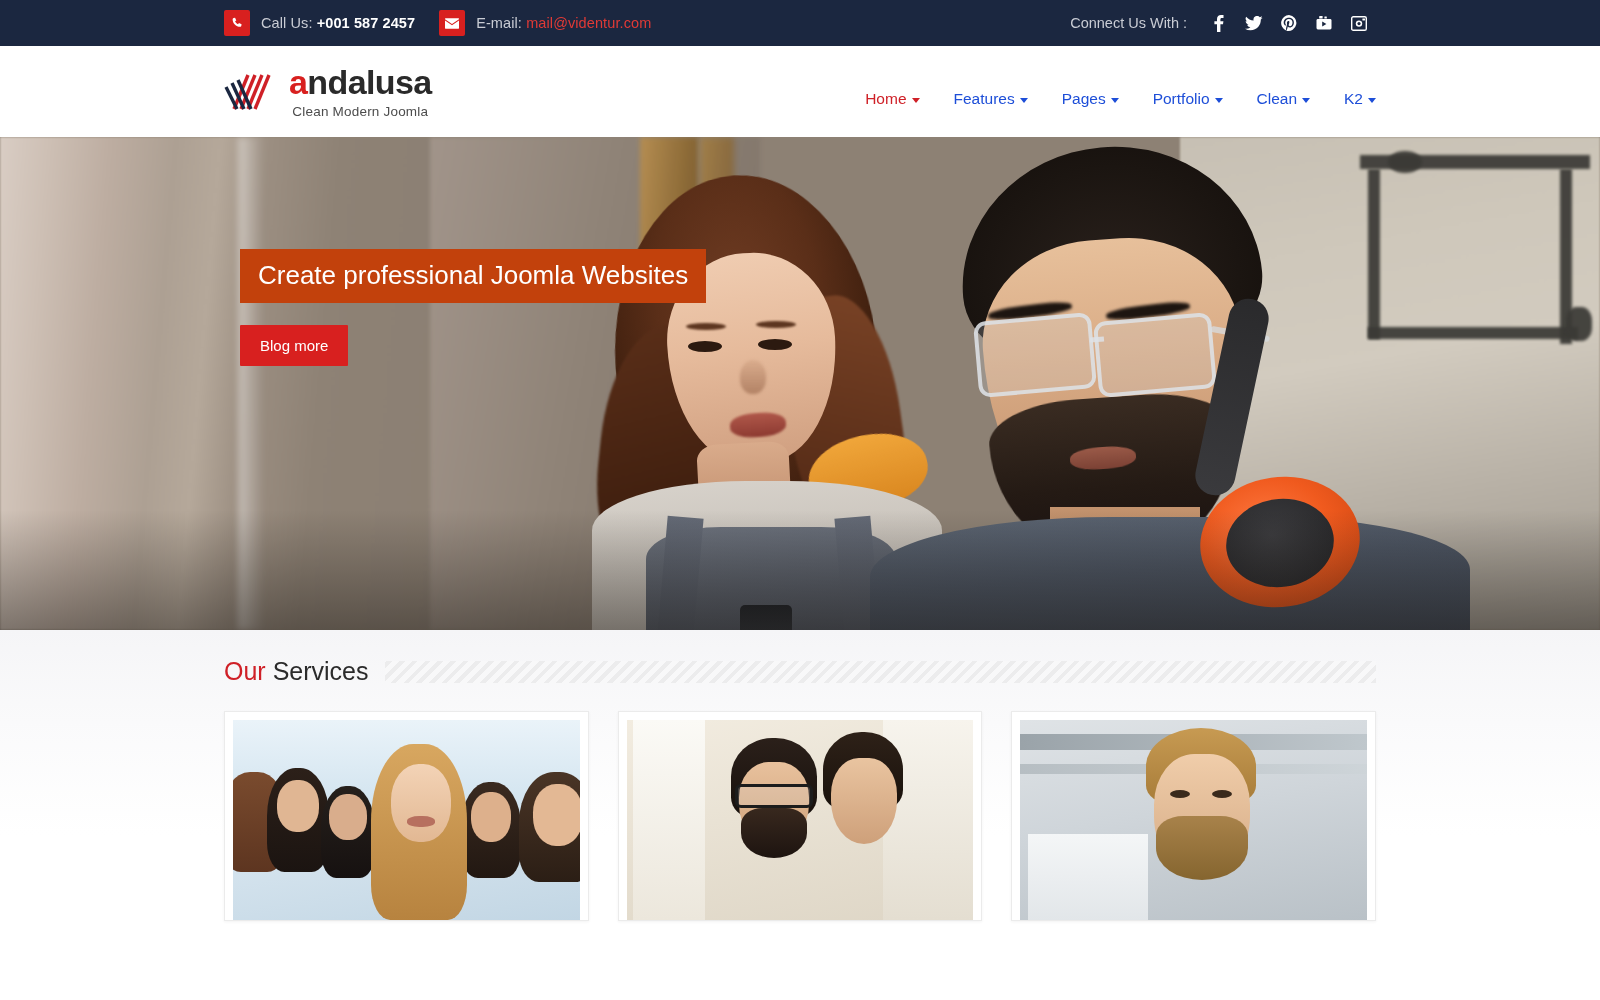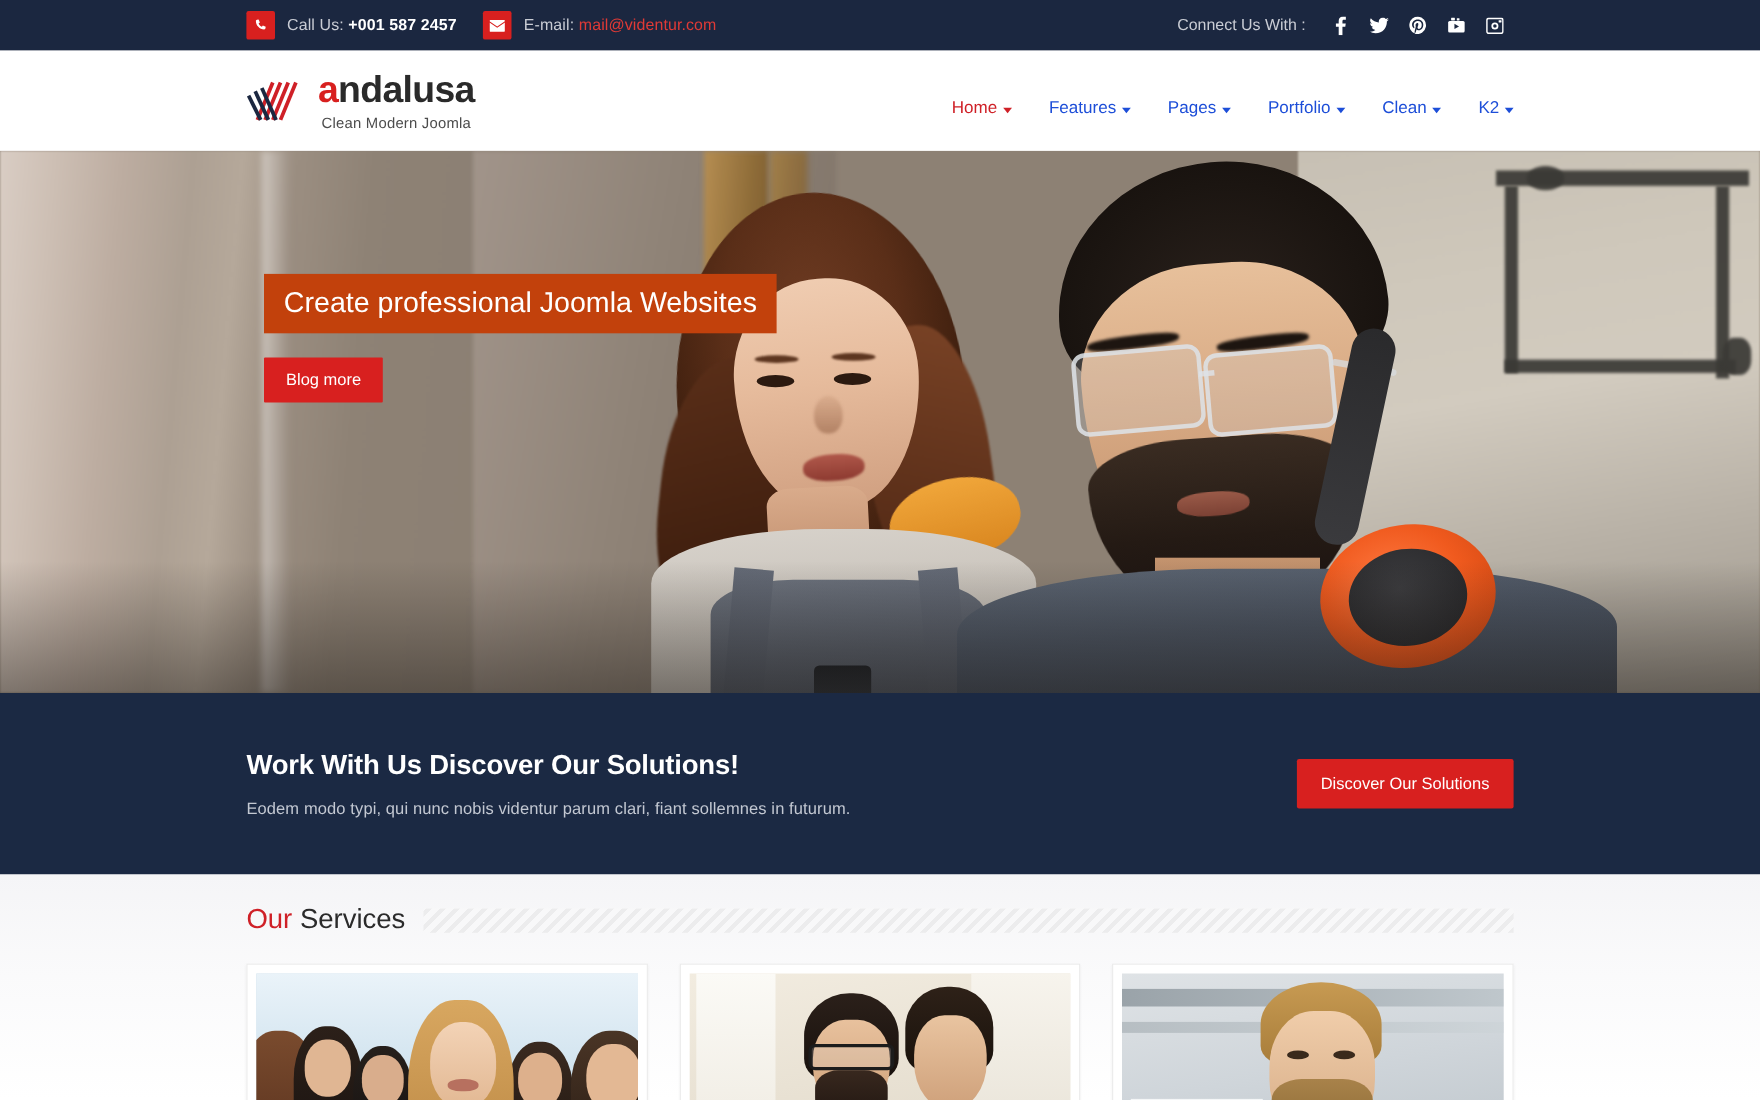--- a/index.html
+++ b/index.html
@@ -666,27 +666,20 @@
 
       <div class="floor-shadow"></div>
     </div>
 
     <div class="hero-copy">
       <div><span class="hero-sub">Create professional Joomla Websites</span></div>
       <div><button class="hero-btn">Blog more</button></div>
     </div>
   </div>
 
-  <div class="cta">
-    <div class="cta-left">
-      <div class="cta-title">Work With Us Discover Our Solutions!</div>
-      <div class="cta-sub">Eodem modo typi, qui nunc nobis videntur parum clari, fiant sollemnes in futurum.</div>
-    </div>
-    <button class="cta-btn">Discover Our Solutions</button>
-  </div>
 
   <div class="services">
     <div class="sec-head">
       <div class="sec-title"><span class="accent">Our</span><span> Services</span></div>
       <div class="sec-stripes"></div>
     </div>
 
     <div class="cards">
 
       <div class="card">

